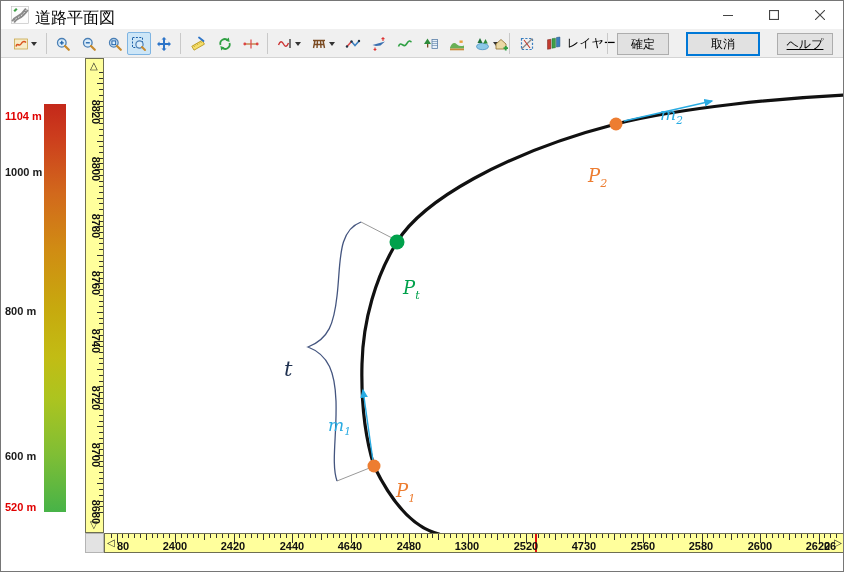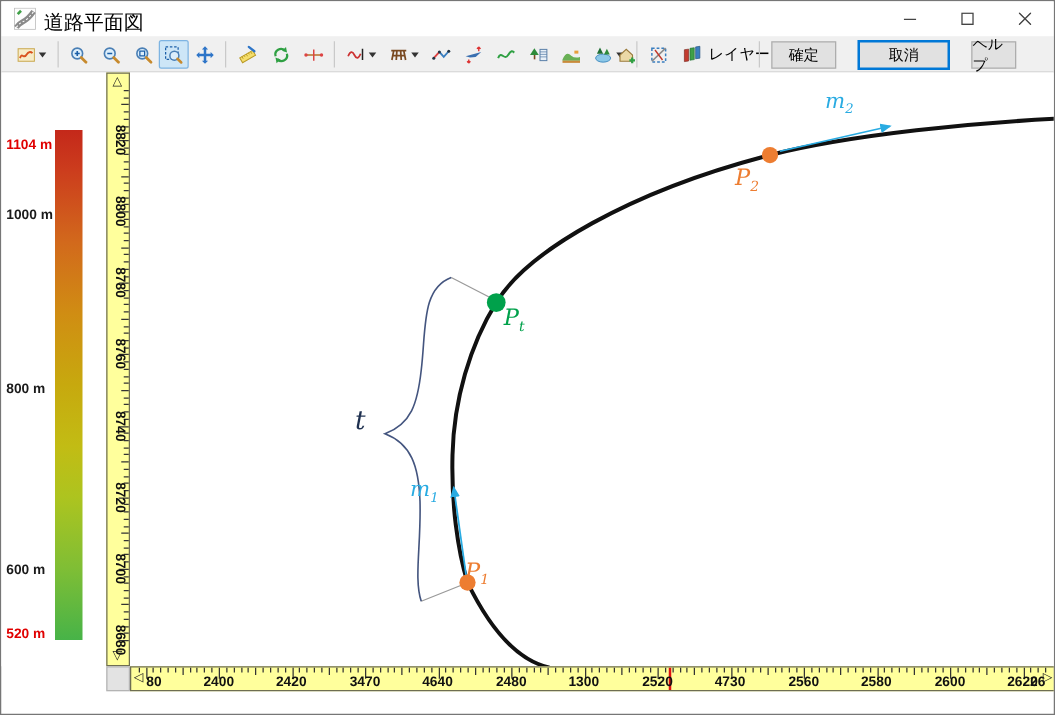--- a/index.html
+++ b/index.html
@@ -17,21 +17,21 @@
   .tool.wide{width:32px;}
   .tool.selected{background:#cde6f7;border:1px solid #7eb4e2;border-radius:2px;}
   .caret{width:0;height:0;border-left:3.5px solid transparent;border-right:3.5px solid transparent;border-top:4px solid #333;margin-left:2px;}
   .tsep{position:absolute;top:4px;width:1px;height:21px;background:#c9c9c9;}
   .layers-btn{position:absolute;left:542px;top:3px;height:23px;display:flex;align-items:center;gap:4px;padding:0 3px;}
   .layers-label{font-size:12px;color:#000;}
   .cmd-btn{position:absolute;top:4px;height:22px;background:#e1e1e1;border:1px solid #adadad;
     font-size:12px;color:#000;display:flex;align-items:center;justify-content:center;box-sizing:border-box;}
   .cmd-confirm{left:616px;width:52px;}
   .cmd-cancel{left:685px;width:74px;top:3px;height:24px;border:2px solid #0078d7;}
-  .cmd-help{left:776px;width:36px;}
+  .cmd-help{left:776px;width:56px;text-decoration:underline;}
   
   .legend{position:absolute;left:0;top:57px;width:84px;height:475px;background:#fff;}
   .legend-bar{position:absolute;left:43px;top:46px;width:22px;height:408px;
     background:linear-gradient(180deg,#c4281a 0%,#cc3d1d 8%,#d2691c 22%,#d08d13 36%,#c7a90e 50%,#c2bc14 62%,#adc41f 72%,#7fbe35 86%,#47b348 100%);}
   .legend-lab{position:absolute;left:4px;width:40px;font-size:11px;font-weight:bold;color:#1a1a1a;white-space:nowrap;}
   .legend-red{color:#e00000;}
   
   .v-ruler{position:absolute;left:84px;top:57px;width:19px;height:475px;background:#ffff9c;border:1px solid #6e6e52;box-sizing:border-box;}
   .h-ruler{position:absolute;left:103px;top:532px;width:740px;height:20px;background:#ffff9c;border:1px solid #6e6e52;box-sizing:border-box;overflow:hidden;}
   .corner{position:absolute;left:84px;top:532px;width:19px;height:20px;background:#e3e3e3;border:1px solid #b4b4b4;box-sizing:border-box;}
@@ -39,21 +39,21 @@
   .htick.t1{height:4px}.htick.t2{height:6px}.htick.t3{height:9px}
   .vtick{position:absolute;right:0;height:1px;background:#333;}
   .vtick.t1{width:4px}.vtick.t2{width:6px}.vtick.t3{width:8px}
   .hlab{position:absolute;top:6px;width:40px;text-align:center;font-size:11px;font-weight:bold;color:#111;}
   .hlab-part{position:absolute;top:6px;font-size:11px;font-weight:bold;color:#111;}
   .vlab{position:absolute;left:-4px;width:26px;height:14px;text-align:center;font-size:11px;font-weight:bold;color:#111;transform:rotate(90deg);}
   .r-arrow{position:absolute;font-size:10px;color:#222;line-height:10px;}
   .red-marker{position:absolute;left:430px;top:0;width:2px;height:18px;background:#e01010;}
   
   .canvas{position:absolute;left:103px;top:57px;width:740px;height:475px;background:#fff;overflow:hidden;}
-  .anno{position:absolute;font-family:"DejaVu Serif","Liberation Serif",serif;font-style:italic;white-space:nowrap;}
+  .anno{position:absolute;font-family:"DejaVu Serif","Liberation Serif",serif;font-style:italic;white-space:nowrap;margin-top:33px;}
   .anno sub{font-size:0.62em;}
   .anno-orange{color:#ed7d31;font-size:18px;}
   .anno-green{color:#00a14b;font-size:18px;}
   .anno-cyan{color:#29abe2;font-size:17px;}
   .anno-t{color:#1f3150;font-size:21px;}
   
   .statusbar{position:absolute;left:0;top:552px;width:100%;height:20px;background:#f0f0f0;border-top:1px solid #d4d4d4;box-sizing:border-box;font-size:12px;color:#111;}
   .sb-cursor{position:absolute;left:6px;top:3px;}
   .sb-geo{position:absolute;left:148px;top:3px;}
   .sb-sep{position:absolute;top:2px;width:1px;height:15px;background:#cfcfcf;}
@@ -409,21 +409,21 @@
 
       <path d="M 257 164 C 233 173, 237 205, 233 238 C 230 265, 225 281, 204 289 C 225 297, 231 315, 232 343 C 233 378, 227 405, 233 423" fill="none" stroke="#44557f" stroke-width="1.3"></path>
 
       <line x1="269" y1="403" x2="259" y2="332" stroke="#29abe2" stroke-width="1.4" marker-end="url(#ah)"></line>
       <line x1="520" y1="63" x2="608" y2="43" stroke="#29abe2" stroke-width="1.4" marker-end="url(#ah)"></line>
 
       <circle cx="270" cy="408" r="6.5" fill="#ed7d31"></circle>
       <circle cx="293" cy="184" r="7.5" fill="#00a14b"></circle>
       <circle cx="512" cy="66" r="6.5" fill="#ed7d31"></circle>
     </svg>
-    <span class="anno anno-orange" style="left:268px;top:389px"><span>P</span><sub>1</sub></span>
+    <span class="anno anno-orange" style="left:292px;top:389px"><span>P</span><sub>1</sub></span>
     <span class="anno anno-orange" style="left:484px;top:74px"><span>P</span><sub>2</sub></span>
     <span class="anno anno-green" style="left:299px;top:186px"><span>P</span><sub>t</sub></span>
     <span class="anno anno-cyan" style="left:224px;top:324px"><span>m</span><sub>1</sub></span>
     <span class="anno anno-cyan" style="left:556px;top:13px"><span>m</span><sub>2</sub></span>
     <span class="anno anno-t" style="left:180px;top:266px">t</span>
   </div>
 
   <div class="corner"></div>
   <div class="h-ruler">
     <div>
@@ -551,21 +551,21 @@
         <i class="htick t3" style="left: 713.5px;"></i>
         <i class="htick t1" style="left: 719.35px;"></i>
         <i class="htick t1" style="left: 725.2px;"></i>
         <i class="htick t1" style="left: 731.05px;"></i>
       </div>
     <div class="red-marker"></div>
     <span class="r-arrow" style="left:2px;top:4px">◁</span>
     <span class="hlab-part" style="left:12px">80</span>
     <span class="hlab" style="left:50px">2400</span>
     <span class="hlab" style="left:108px">2420</span>
-    <span class="hlab" style="left:167px">3470</span>
+    <span class="hlab" style="left:167px">2440</span>
     <span class="hlab" style="left:225px">4640</span>
     <span class="hlab" style="left:284px">2480</span>
     <span class="hlab" style="left:342px">1300</span>
     <span class="hlab" style="left:401px">2520</span>
     <span class="hlab" style="left:459px">4730</span>
     <span class="hlab" style="left:518px">2560</span>
     <span class="hlab" style="left:576px">2580</span>
     <span class="hlab" style="left:635px">2600</span>
     <span class="hlab" style="left:693px">2620</span>
     <span class="hlab-part" style="left:719px">26</span>

